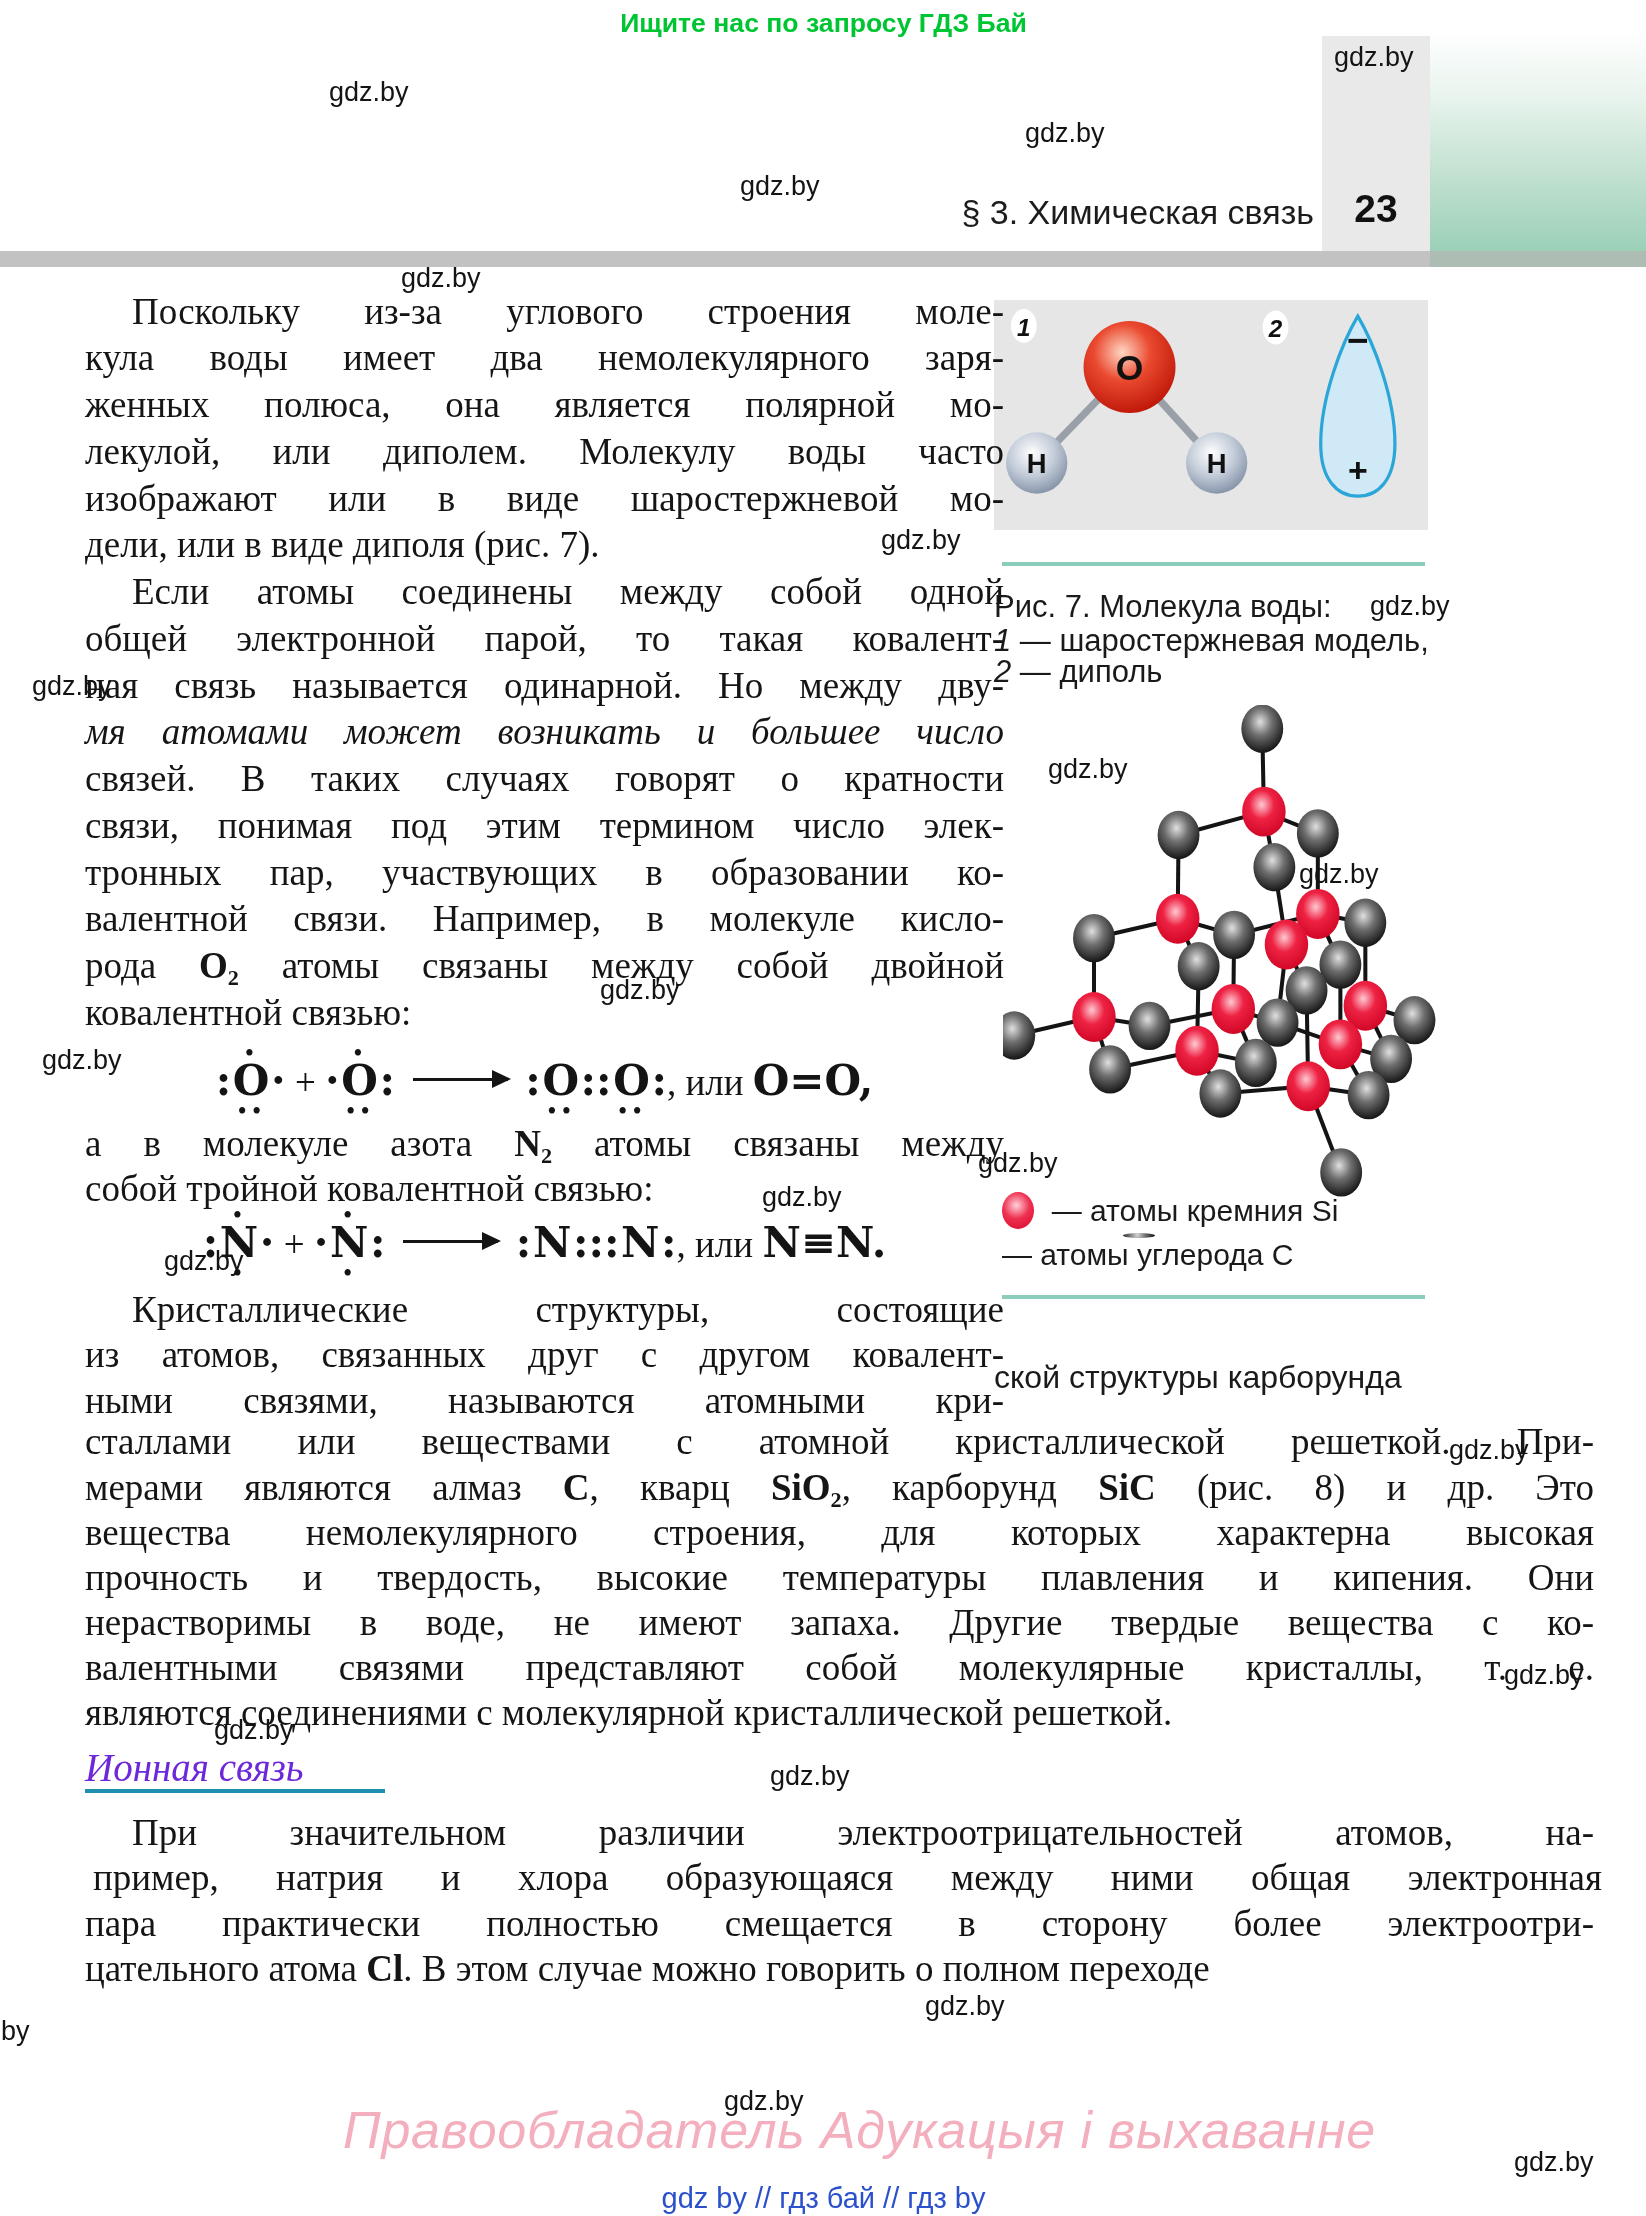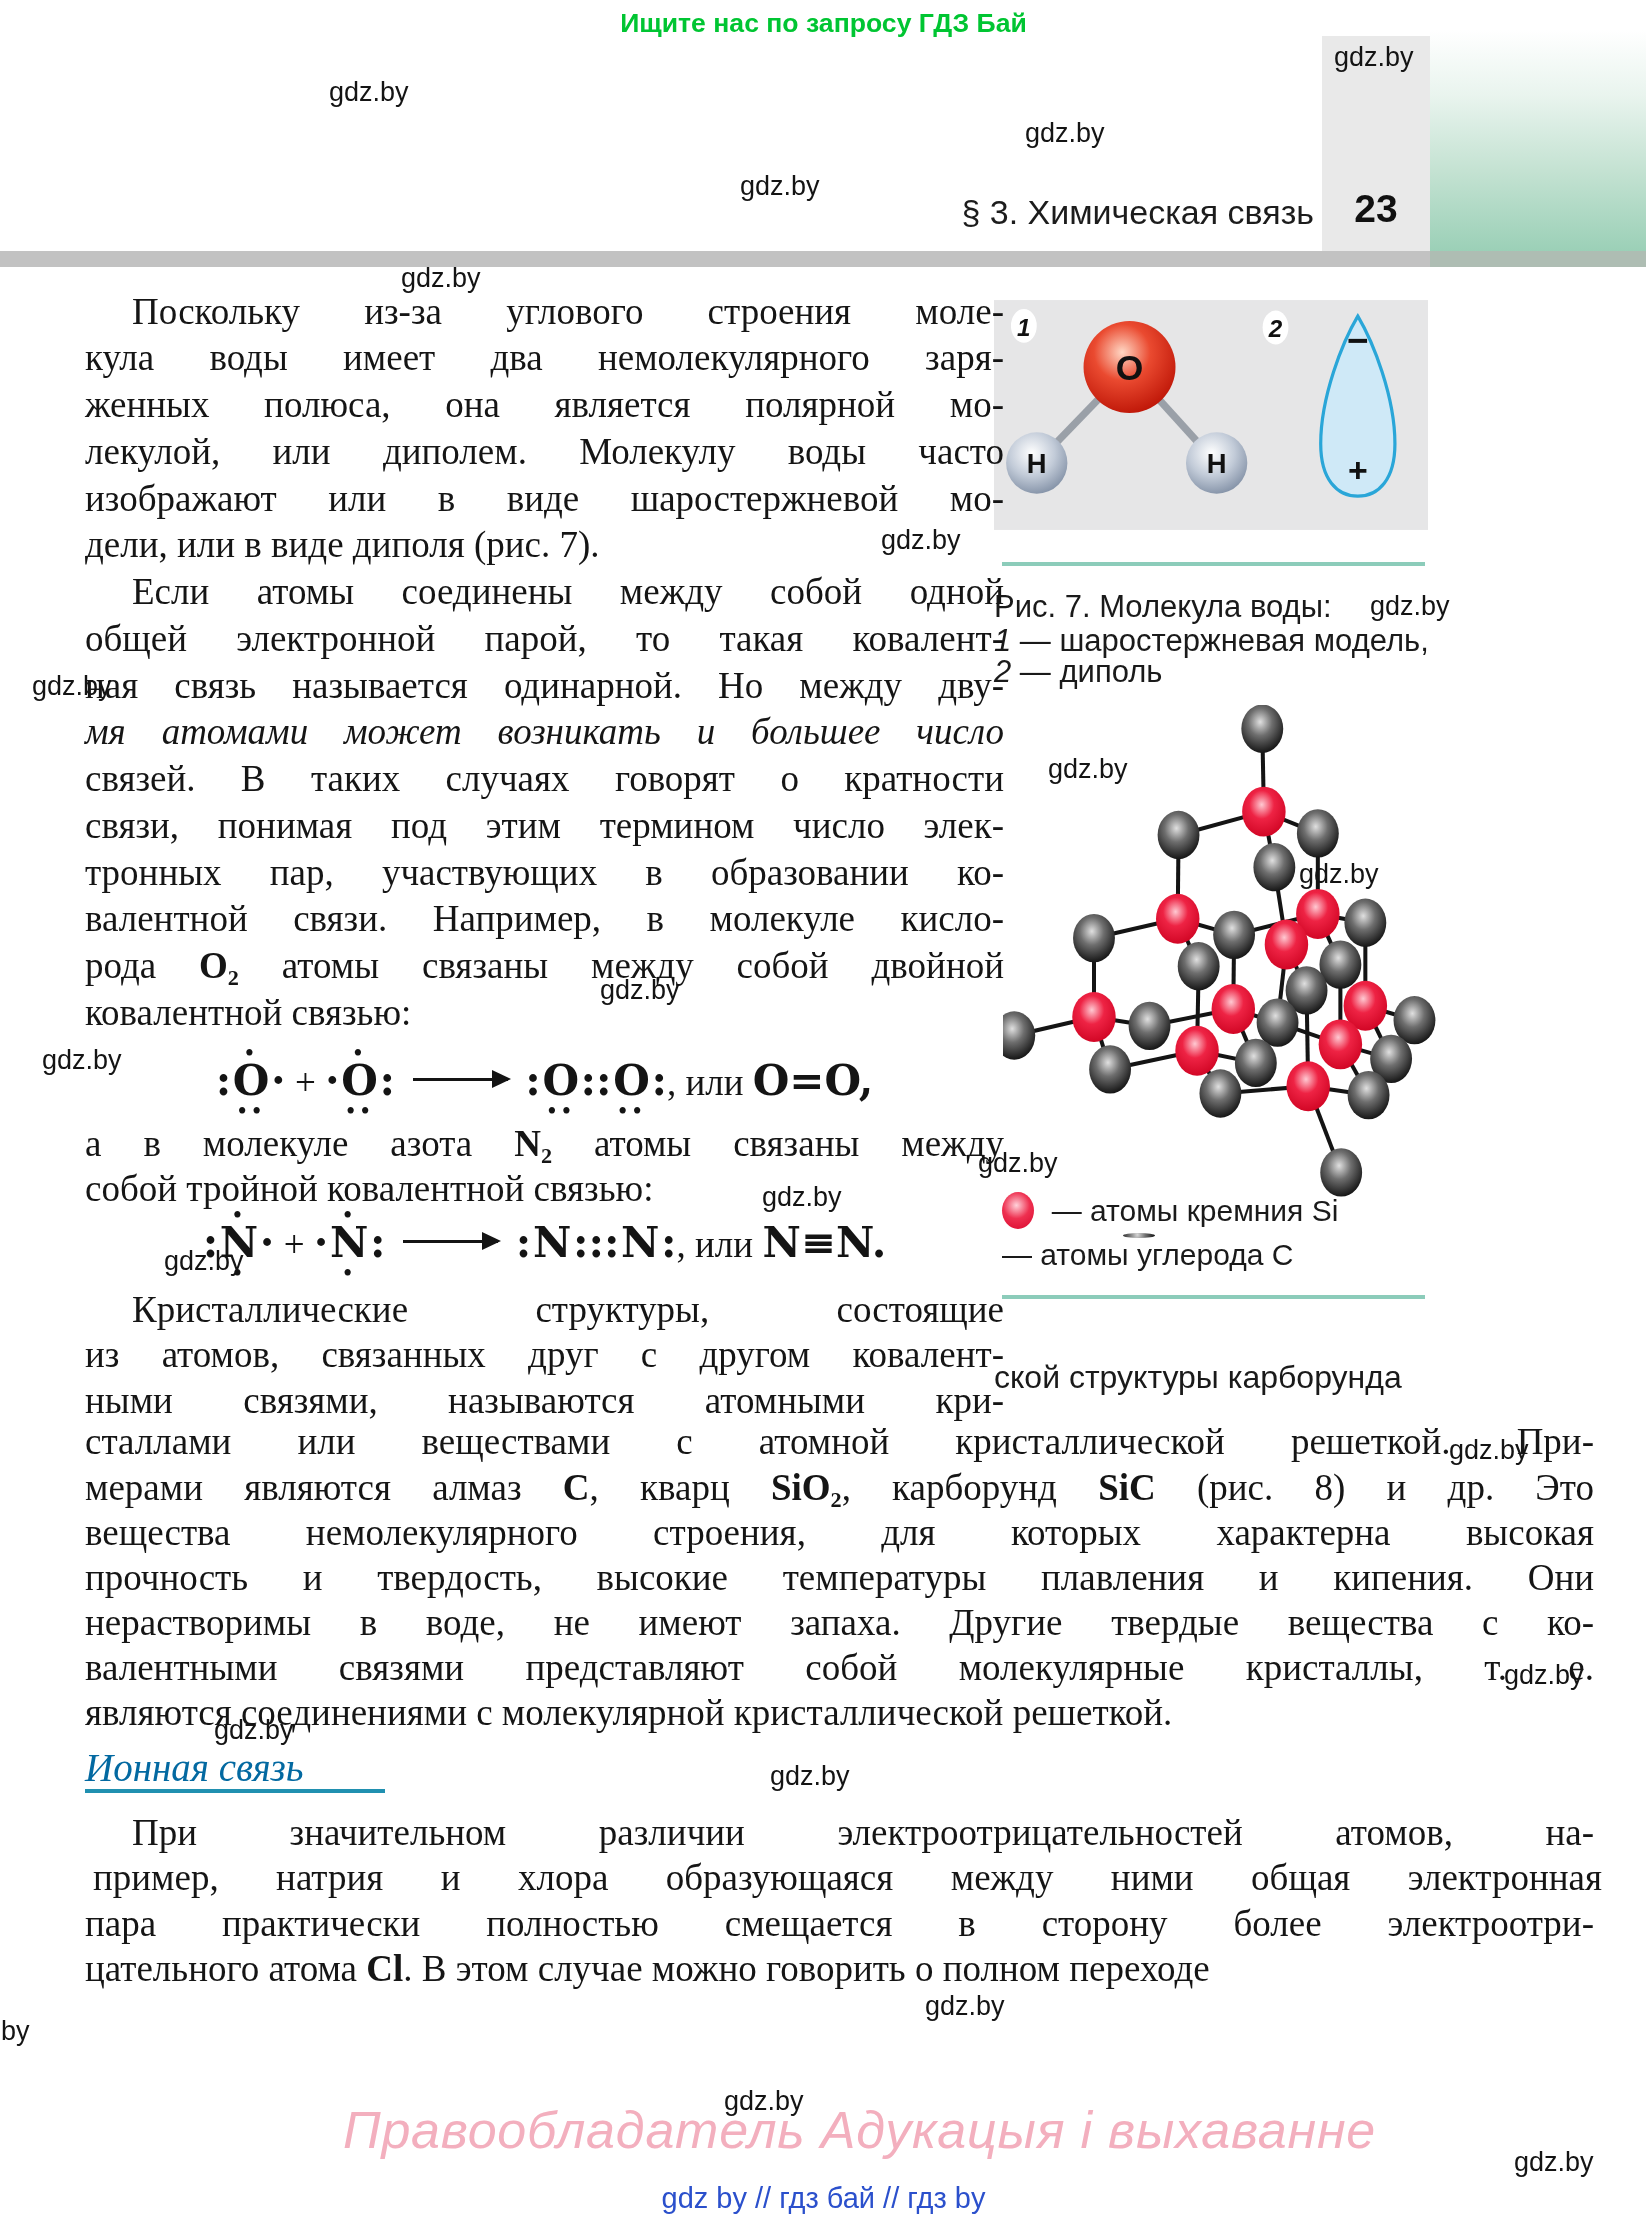--- a/index.html
+++ b/index.html
@@ -43,21 +43,21 @@
   .tealline{position:absolute;left:1002px;width:423px;height:4px;background:#8cccba;}
   .fcap{position:absolute;left:994px;width:451px;font-family:"Liberation Sans",sans-serif;
         font-size:31px;color:#1a1a1a;}
   .fcap .it{font-style:italic;}
   .legendrow{position:absolute;left:1002px;height:39px;display:flex;align-items:center;
              font-family:"Liberation Sans",sans-serif;font-size:30px;color:#1a1a1a;}
   .ldot{display:inline-block;width:32px;height:37px;border-radius:50%;margin-right:17.7px;}
   .ldot.si{background:radial-gradient(circle at 45% 36%,#ffd2da 0%,#ee3050 45%,#d8052b 100%);}
   .ldot.c{background:radial-gradient(circle at 45% 36%,#d8d8d8 0%,#707070 45%,#101010 100%);}
   
-  .ionic{position:absolute;left:85px;top:1745px;font-style:italic;font-size:39px;color:#0369a1;}
+  .ionic{position:absolute;left:85px;top:1745px;font-style:italic;font-size:39px;color:#6d28d9;}
   .ionic-ul{position:absolute;left:85px;top:1789px;width:300px;height:4px;background:#2090b0;}
   
   .fpink{position:absolute;left:0;top:2100px;width:100%;text-align:center;font-style:italic;
          font-family:"Liberation Sans",sans-serif;font-size:52px;letter-spacing:0.8px;padding-left:36px;}
   .flinks{position:absolute;left:0;top:2182px;width:100%;text-align:center;
           font-family:"Liberation Sans",sans-serif;font-size:29px;}
   svg text{font-family:"Liberation Sans",sans-serif;}
 </style>
 </head>
 <body>

